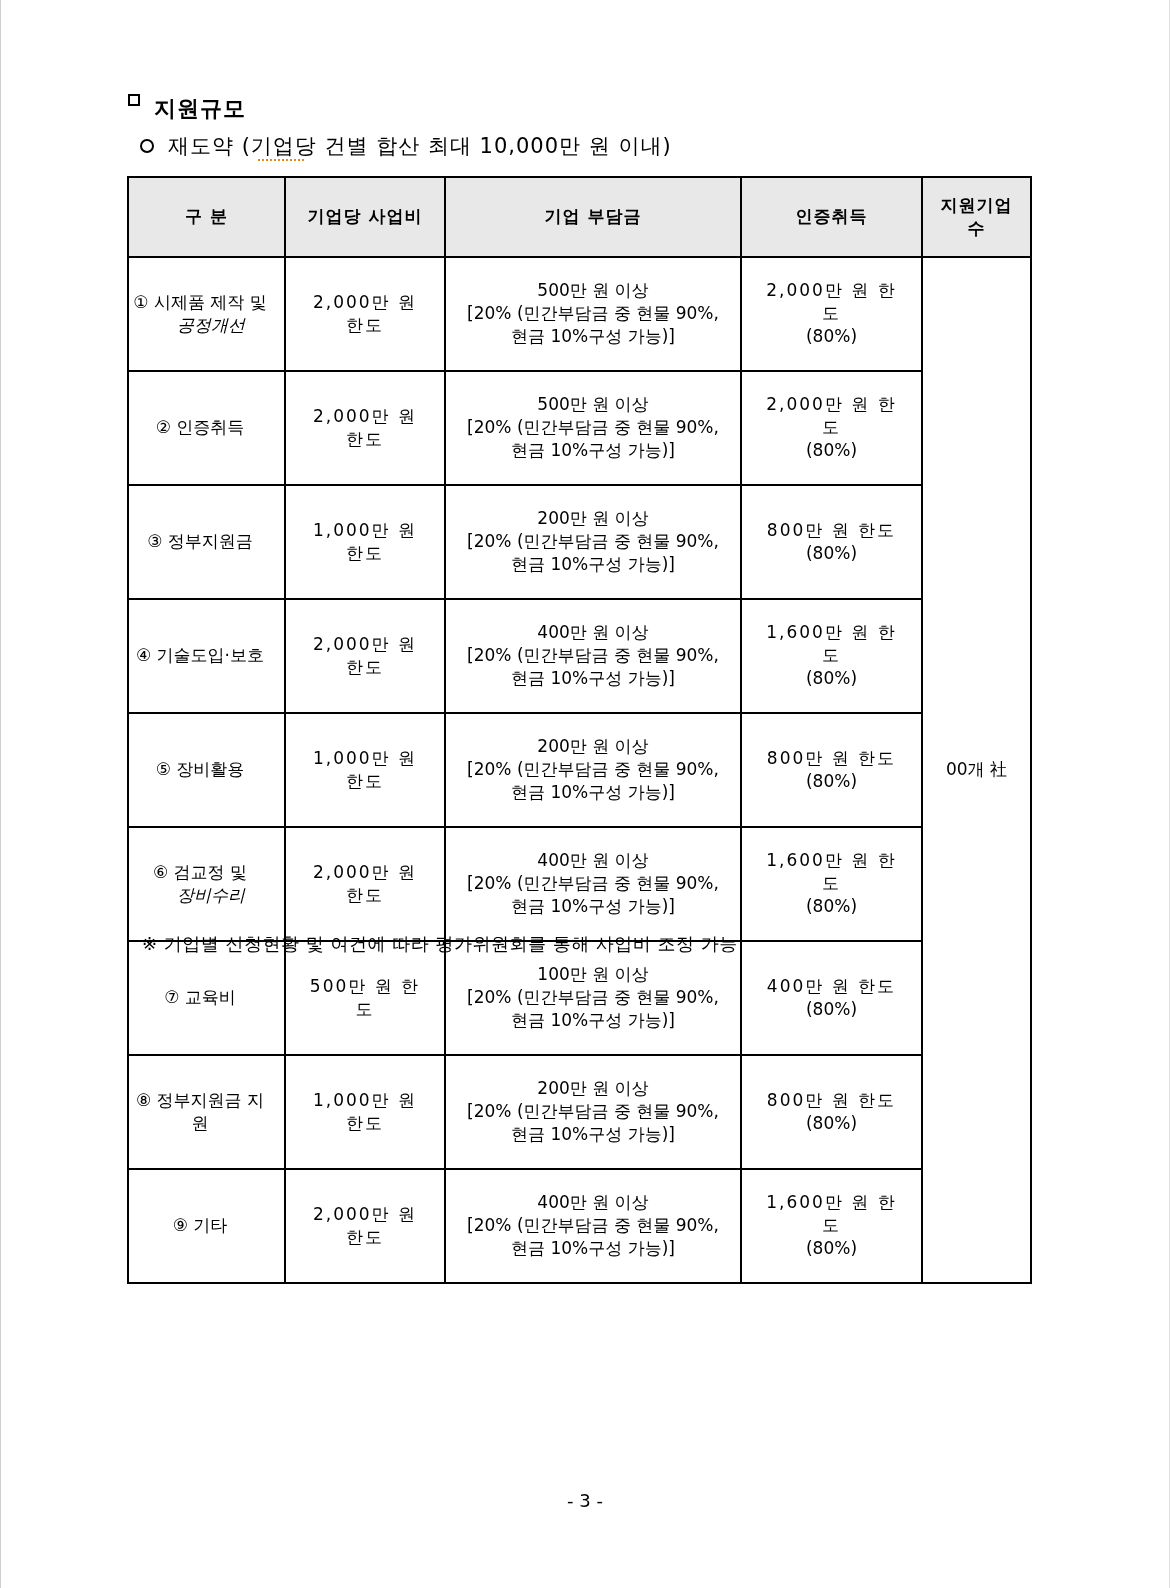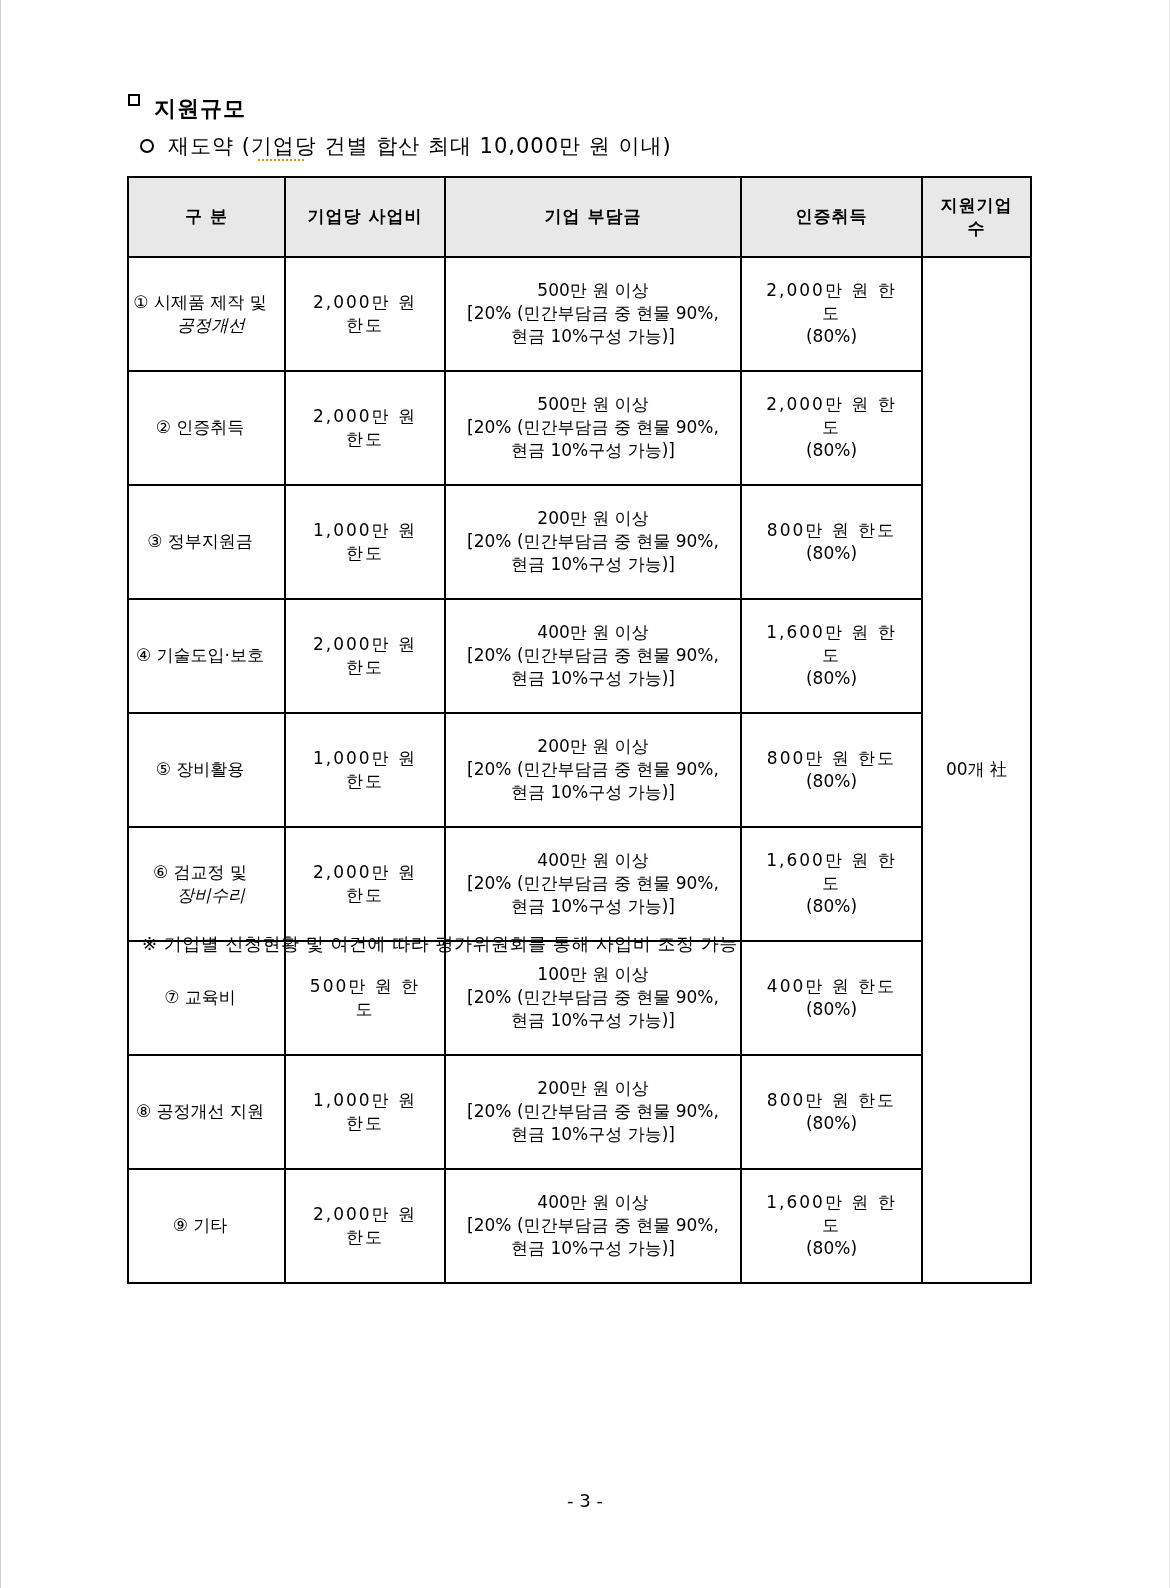--- a/index.html
+++ b/index.html
@@ -193,21 +193,21 @@
           <div>[20% (민간부담금 중 현물 90%,</div>
           <div>현금 10%구성 가능)]</div>
         </td>
         <td>
           <div class="spaced">400만 원 한도</div>
           <div>(80%)</div>
         </td>
       </tr>
       <tr>
         <td class="c-cat">
-          <span>⑧ 공정개선 지원</span>
+          <span>⑧ 정부지원금 지원</span>
         </td>
         <td class="spaced">1,000만 원 한도</td>
         <td>
           <div>200만 원 이상</div>
           <div>[20% (민간부담금 중 현물 90%,</div>
           <div>현금 10%구성 가능)]</div>
         </td>
         <td>
           <div class="spaced">800만 원 한도</div>
           <div>(80%)</div>

